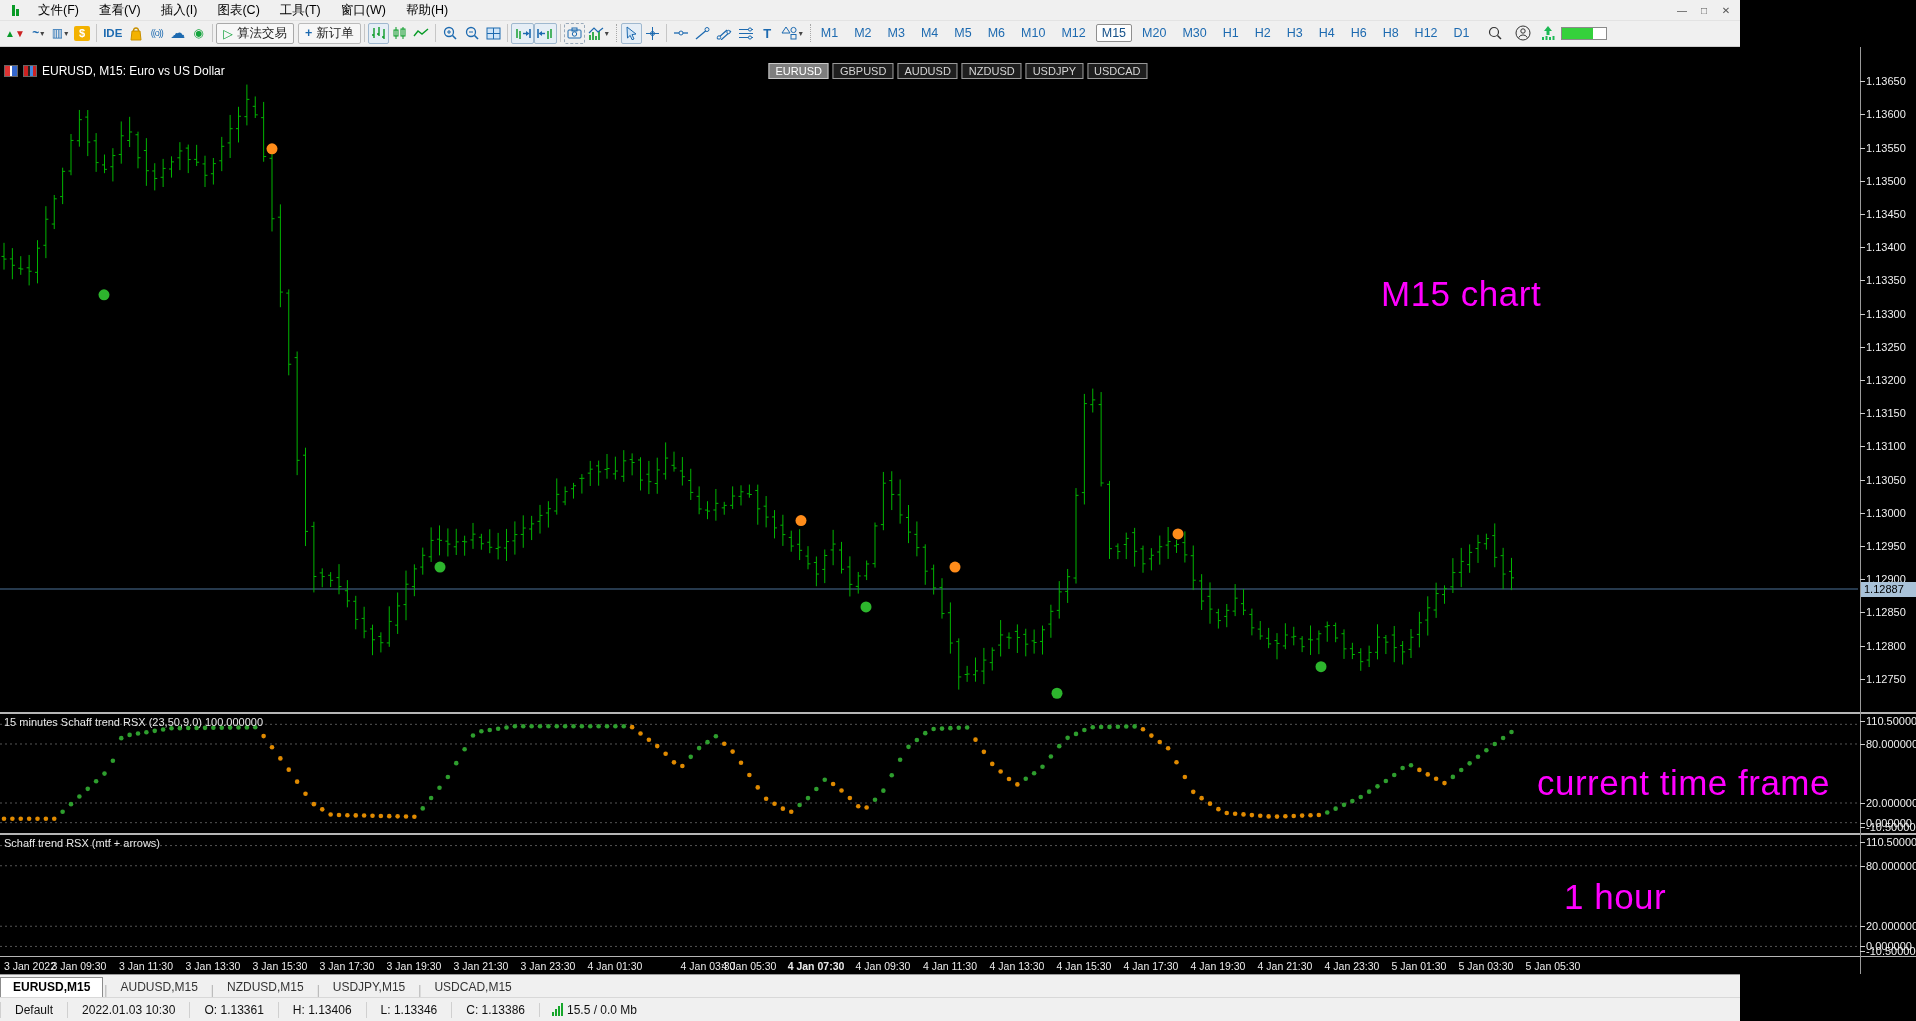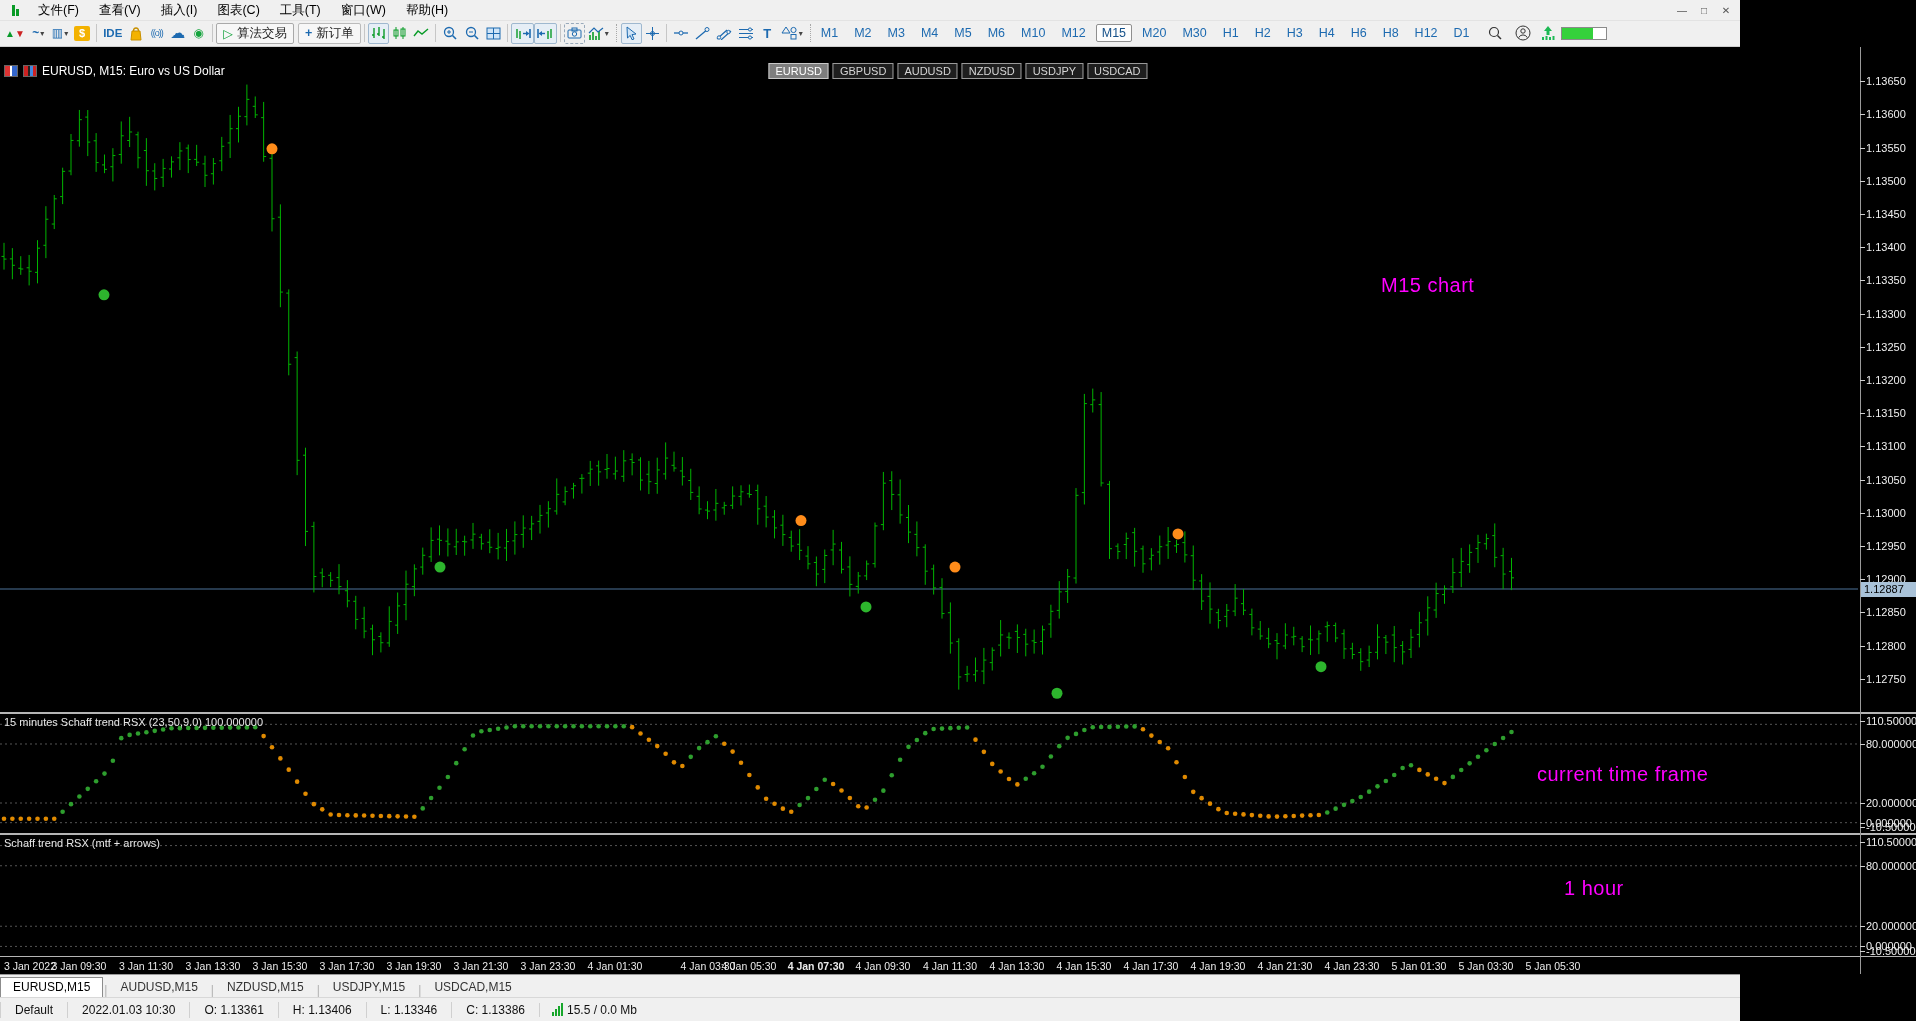--- a/index.html
+++ b/index.html
@@ -40,34 +40,34 @@
   .chart-area { position:relative; width:1916px; height:930px; background:#000; overflow:hidden;padding-left:48px; }
   #plot-svg { position:absolute; left:0; top:0; }
   .chart-title { position:absolute; left:4px; top:17px; display:flex; align-items:center; gap:5px;
     color:#fff; font-size:12px; z-index:5; }
   .ticon { width:14px; height:12px; border:1px solid #666; display:inline-block; }
   .ticon.t1 { background:linear-gradient(90deg,#d33 0 45%,#fff 45% 55%,#36c 55% 100%); }
   .ticon.t2 { background:linear-gradient(90deg,#c22 0 30%,#222 30% 50%,#48d 50% 75%,#c22 75% 100%); }
   .symbol-row { position:absolute; left:50%; transform:translateX(-50%); top:16px; display:flex; gap:4px; z-index:5; }
   .symbtn { border:1px solid #9a9a9a; color:#d5d5d5; background:#1e1e1e; font-size:11px; padding:1px 6px; }
   .symbtn.active { background:#7e7e7e; color:#fff; border-color:#c8c8c8; }
-  .annotation { position:absolute; color:#ff00ff; font-size:20px; z-index:4; letter-spacing:0.5px; }
+  .annotation { position:absolute; color:#ff00ff; font-size:35px; z-index:4; letter-spacing:0.5px; }
   .pane-label { position:absolute; color:#e8e8e8; font-size:11px; z-index:4; }
   .axis-border { position:absolute; top:0; width:1px; height:930px; background:#9a9a9a; left:1860px; z-index:3; }
   .plabel { position:absolute; left:1866px; color:#f0f0f0; font-size:11px; z-index:3; }
   .plabel::before { content:""; position:absolute; left:-6px; top:6px; width:5px; height:1px; background:#cfcfcf; }
   .price-badge { position:absolute; left:1861px; width:55px; height:15px; background:#a9c2d8; color:#000;
     font-size:11px; line-height:15px; padding-left:3px; z-index:6; }
   .tlabel { position:absolute; top:913px; color:#eaeaea; font-size:10.5px; transform:translateX(-50%); z-index:3; }
   .psep { position:absolute; left:0; width:1916px; height:2px; background:#b5b5b5; z-index:2; }
 
   
   .tabbar { height:23px; background:#f0f0f0; display:flex; align-items:flex-end; border-top:1px solid #999; font-size:12px; }
   .tab { padding:2px 12px 3px 12px; color:#333; display:flex; align-items:center; }
-  .tab.active { background:#fff; border:1px solid #8c8c8c; border-bottom:none; font-weight:normal; color:#000; }
+  .tab.active { background:#fff; border:1px solid #8c8c8c; border-bottom:none; font-weight:bold; color:#000; }
   .tabsep { color:#b0b0b0; padding:0 1px; }
 
   
   .statusbar { height:24px; background:#f0f0f0; border-top:1px solid #d8d8d8; display:flex; align-items:center;
     font-size:12px; color:#111; }
   .status-help { padding-left:4px; flex:1; }
   .scell { padding:0 14px; border-left:1px solid #d0d0d0; height:16px; line-height:16px; }
   .traffic { display:flex; align-items:center; gap:4px; padding:0 8px 0 12px; border-left:1px solid #d0d0d0; }
   .bars { display:flex; align-items:flex-end; gap:1px; height:13px; }
   .bars i { width:2px; background:#17a62b; display:block; }

